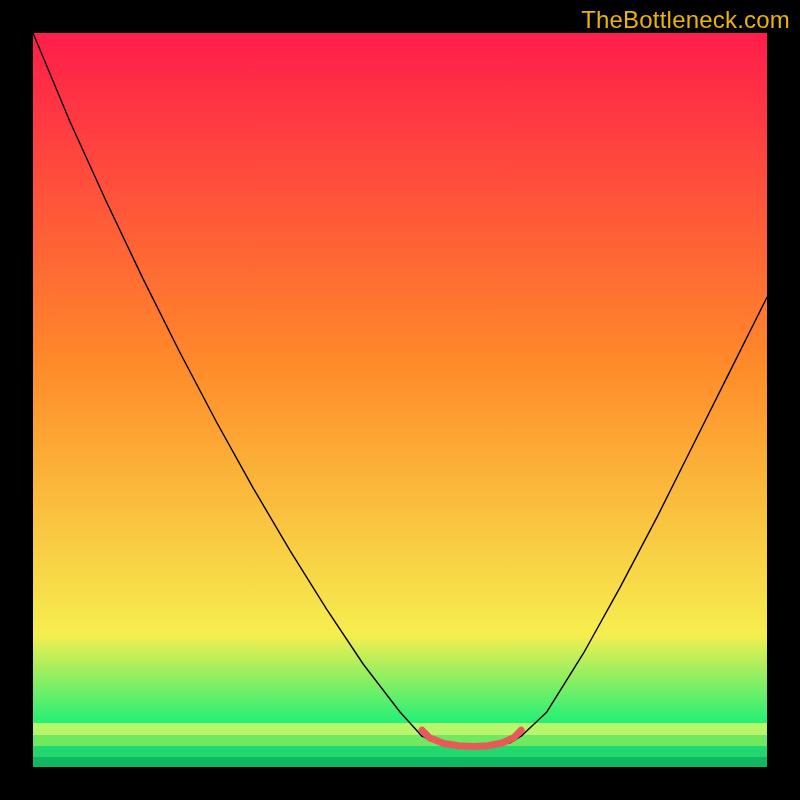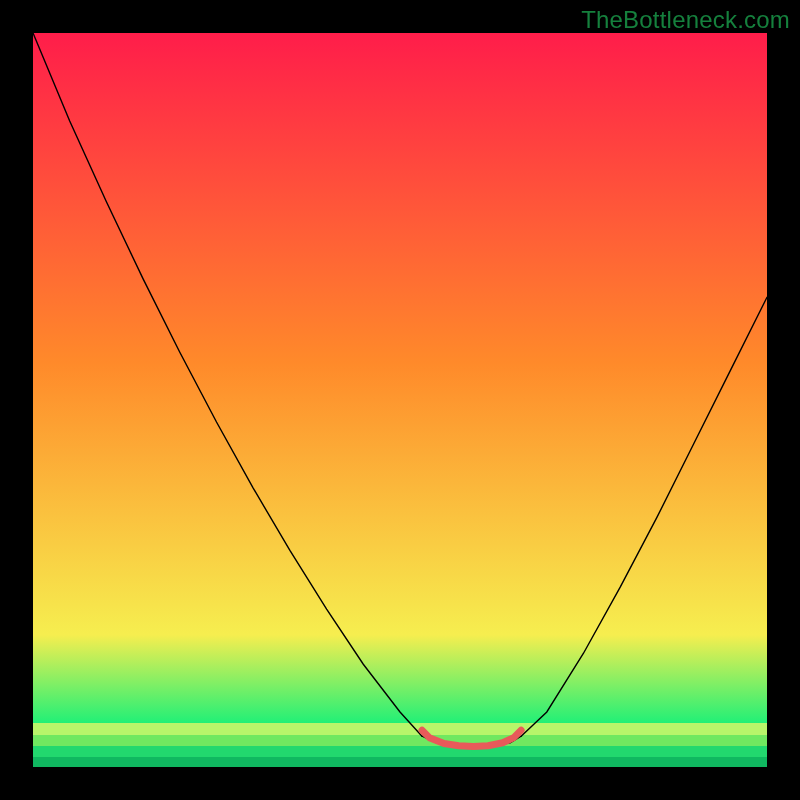--- a/index.html
+++ b/index.html
@@ -16,21 +16,21 @@
     left: 0;
     top: 0;
     width: 800px;
     height: 800px;
     background: #000;
   }
   .watermark {
     position: absolute;
     top: 6px;
     right: 10px;
-    color: #15803d;
+    color: #eab308;
     font-size: 24px;
     font-weight: 500;
     letter-spacing: 0.2px;
   }
   .plot-wrap {
     position: absolute;
     left: 33px;
     top: 33px;
     width: 734px;
     height: 734px;

